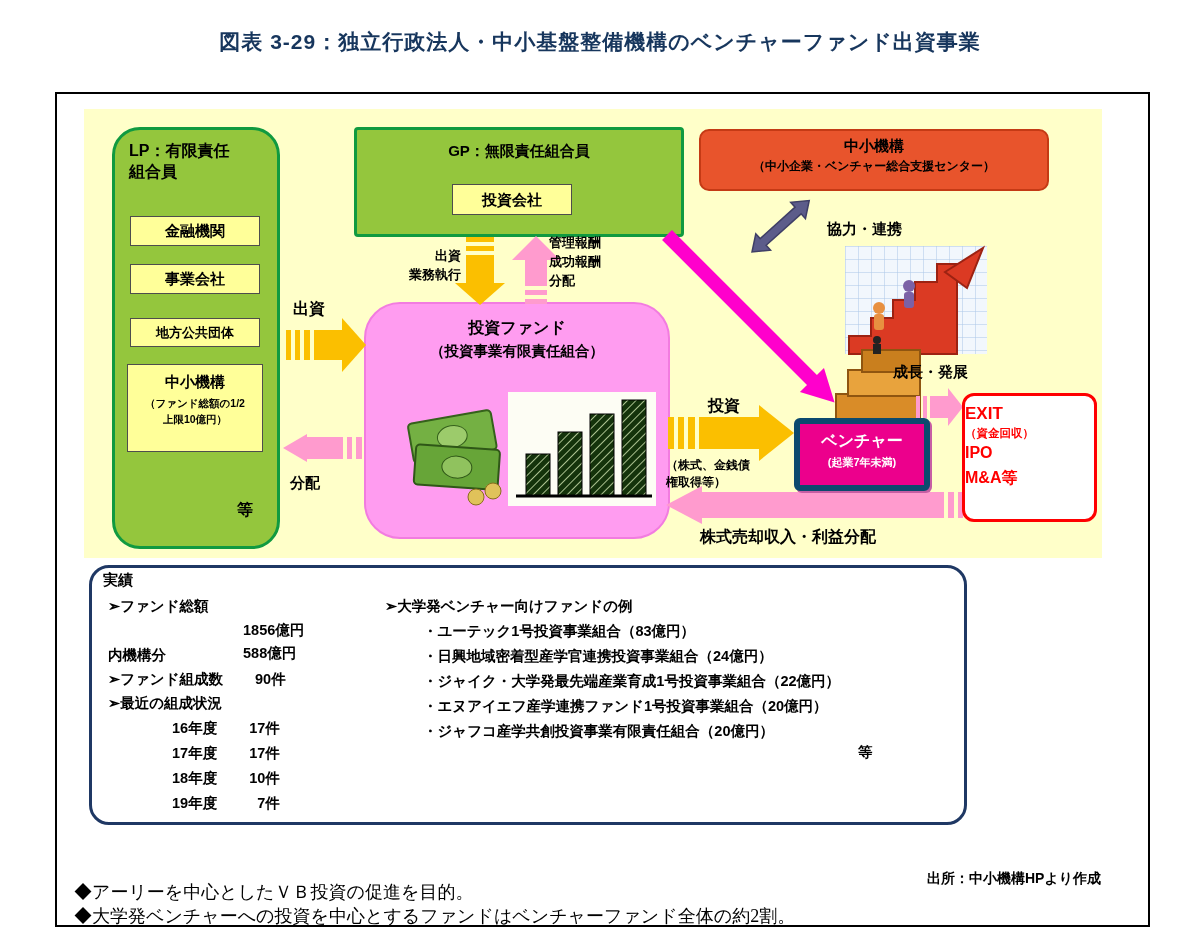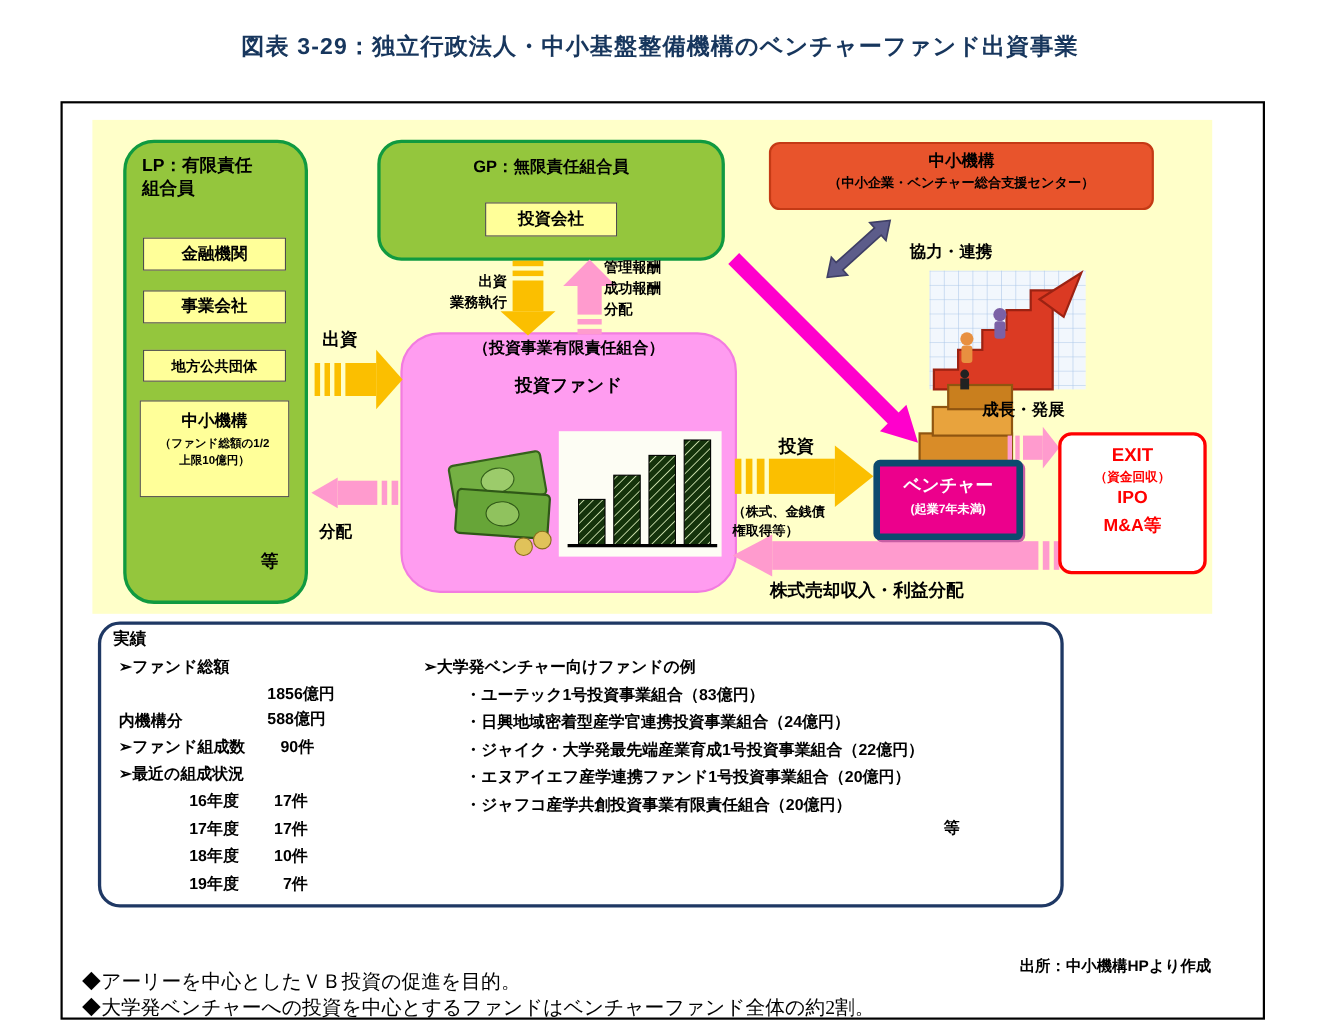--- a/index.html
+++ b/index.html
@@ -20,21 +20,21 @@
         background:#E8542C;border:2px solid #C43A15;border-radius:10px;
         text-align:center;z-index:2;}
   .fundbox{position:absolute;left:364px;top:302px;width:302px;height:233px;
         background:#FF9CF0;border:2px solid #F27CE0;border-radius:36px;
         text-align:center;z-index:2;}
   .venturebox{position:absolute;left:794px;top:418px;width:124px;height:61px;
         background:#EC008C;border:6px solid #0c4a6e;border-radius:6px;
         text-align:center;z-index:6;box-shadow:2px 2px 0 #c75ea4;}
   .exitbox{position:absolute;left:962px;top:393px;width:129px;height:123px;
         background:#fff;border:3px solid #FF0000;border-radius:12px;
-        text-align:center;color:#FF0000;z-index:6;}
+        color:#FF0000;z-index:6;}
   .lbl{position:absolute;font-weight:bold;color:#000;z-index:5;}
   .arrowsvg{position:absolute;left:0;top:0;z-index:4;pointer-events:none;}
   .illsvg{position:absolute;left:0;top:0;z-index:3;pointer-events:none;}
   .resultsbox{position:absolute;left:89px;top:565px;width:872px;height:254px;
         background:#fff;border:3px solid #1F3864;border-radius:20px;z-index:2;}
   .res{position:absolute;font-weight:bold;font-size:14.5px;z-index:3;}
   .note{position:absolute;font-family:"Liberation Serif",serif;font-size:18px;z-index:3;margin-top:45px;}
   .source{position:absolute;left:927px;top:870px;font-weight:bold;font-size:14px;z-index:3;}
   .keiei-lbl{position:absolute;left:692px;top:280px;width:130px;background:#fff;
         border-radius:4px;text-align:center;padding:2px 0;z-index:5;font-weight:bold;}
@@ -56,33 +56,33 @@
     <div class="ybox" style="left:15px;top:134px;width:128px;height:28px;line-height:28px;font-size:15px;">事業会社</div>
     <div class="ybox" style="left:15px;top:188px;width:128px;height:27px;line-height:27px;font-size:13px;">地方公共団体</div>
     <div class="ybox" style="left:12px;top:234px;width:134px;height:86px;">
       <div style="font-size:15px;margin-top:8px;">中小機構</div>
       <div class="pre" style="font-size:10.5px;line-height:1.5;margin-top:4px;">（ファンド総額の1/2
 上限10億円）</div>
     </div>
     <div class="abs" style="left:122px;top:370px;font-size:16px;font-weight:bold;">等</div>
   </div>
 
-  <div class="greenbox" style="left:343px;top:127px;width:310px;height:104px;border-radius:22px;">
+  <div class="greenbox" style="left:354px;top:127px;width:310px;height:104px;border-radius:4px;padding-left:14px;">
     <div class="abs" style="left:0;top:12px;width:100%;text-align:center;font-size:15px;font-weight:bold;">GP：無限責任組合員</div>
     <div class="ybox" style="left:95px;top:54px;width:118px;height:29px;line-height:29px;font-size:15px;">投資会社</div>
   </div>
 
   <div class="orangebox">
     <div style="font-size:15px;font-weight:bold;margin-top:6px;">中小機構</div>
     <div style="font-size:12px;font-weight:bold;margin-top:2px;">（中小企業・ベンチャー総合支援センター）</div>
   </div>
 
   <div class="fundbox">
+    <div style="font-size:16px;font-weight:bold;margin-top:14px;">投資ファンド</div>
     <div style="font-size:14.5px;font-weight:bold;margin-top:3px;">（投資事業有限責任組合）</div>
-    <div style="font-size:16px;font-weight:bold;margin-top:14px;">投資ファンド</div>
   </div>
 
   <svg class="illsvg" width="1200" height="939" viewBox="0 0 1200 939">
     <defs>
       <pattern id="hatch" width="6" height="6" patternUnits="userSpaceOnUse" patternTransform="rotate(45)">
         <rect width="6" height="6" fill="#14330B"></rect>
         <line x1="0" y1="0" x2="0" y2="6" stroke="#CFE3B0" stroke-width="1.6"></line>
       </pattern>
       <pattern id="grid" width="13" height="13" patternUnits="userSpaceOnUse">
         <path d="M13 0H0V13" fill="none" stroke="#A9C6E8" stroke-width="1"></path>

